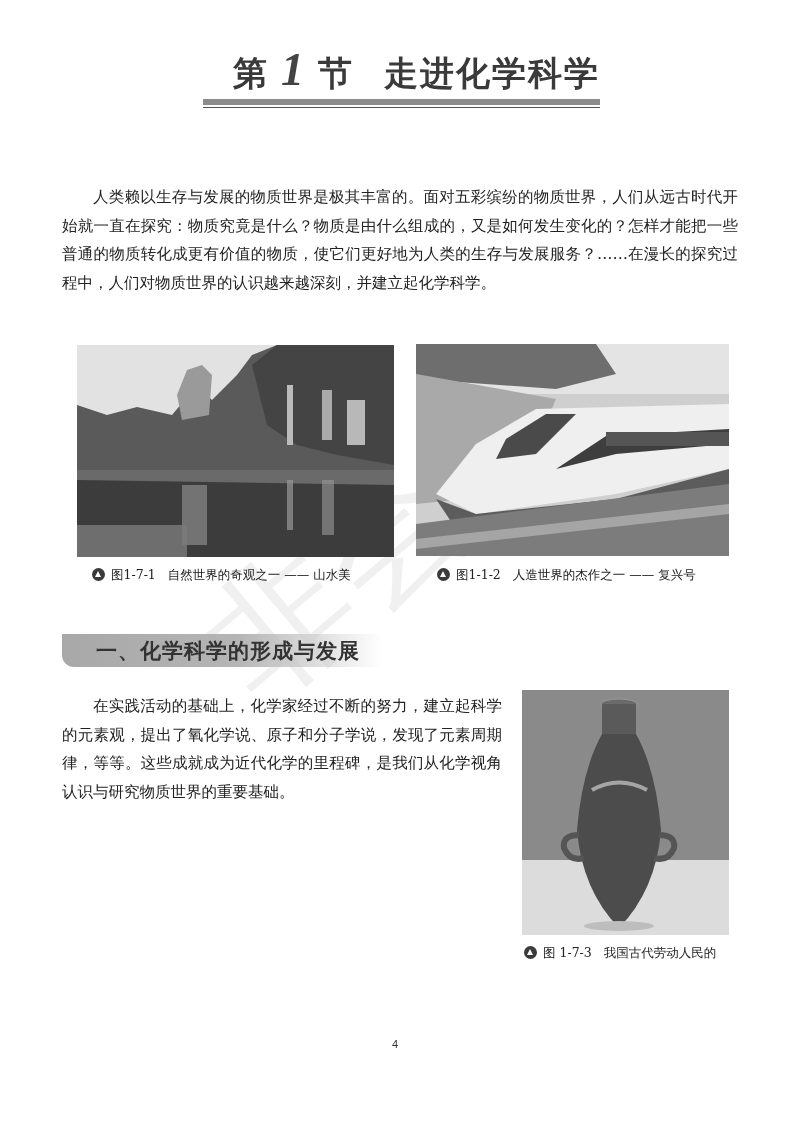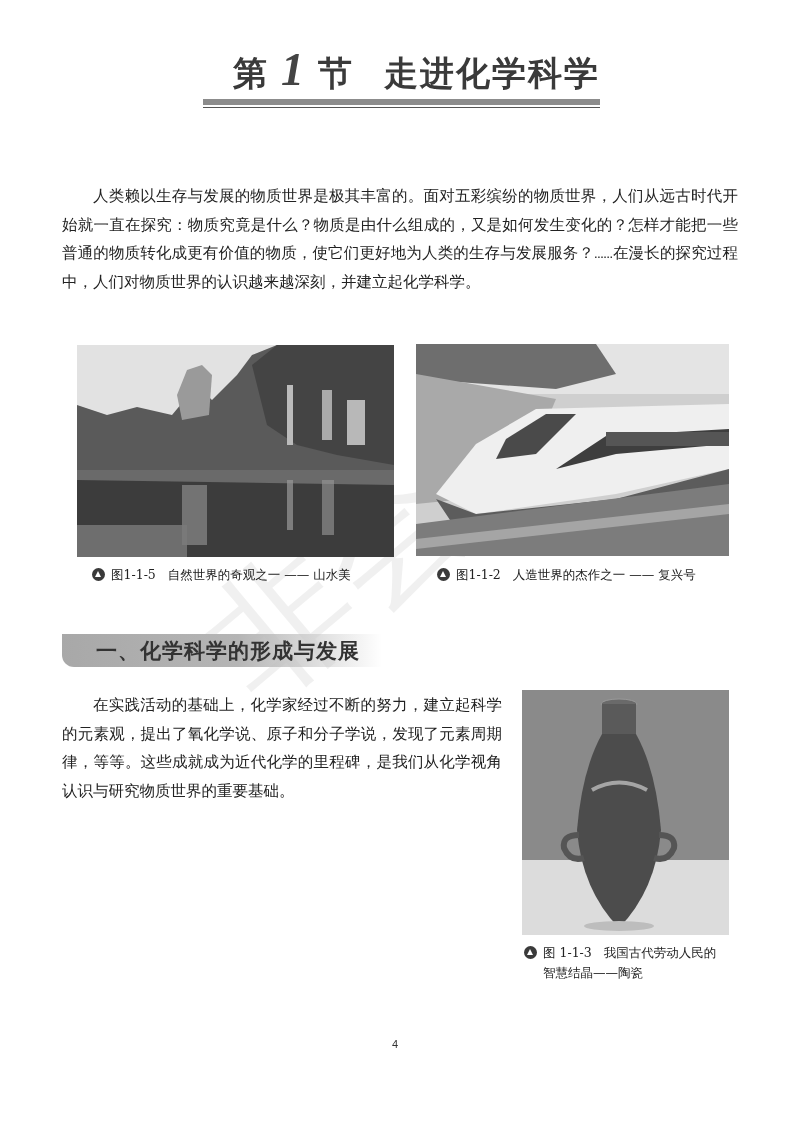--- a/index.html
+++ b/index.html
@@ -24,21 +24,20 @@
       position: absolute; left: 203px; top: 99px; width: 397px; height: 6px;
       background: #8c8c8c;
     }
     .title-rule-thin {
       position: absolute; left: 203px; top: 107px; width: 397px; height: 1px;
       background: #555;
     }
     .para {
       position: absolute; font-size: 15.5px; line-height: 28.5px; text-align: justify;
       color: #222;
-      font-family: Liberation Mono, monospace;
     }
     .intro { left: 62px; top: 183px; width: 676px; }
     .indent { text-indent: 2em; margin: 0; }
     .photo {
       position: absolute; overflow: hidden; background: #777;
     }
     .photo-landscape { left: 77px; top: 345px; width: 317px; height: 212px; }
     .photo-train { left: 416px; top: 344px; width: 313px; height: 212px; }
     .photo-vase { left: 522px; top: 690px; width: 207px; height: 245px; }
     .caption {
@@ -109,21 +108,21 @@
     <rect x="270" y="55" width="18" height="45" fill="#b8b8b8"></rect>
     <rect x="0" y="125" width="317" height="87" fill="#3c3c3c"></rect>
     <polygon points="0,125 317,125 317,140 0,135" fill="#6a6a6a"></polygon>
     <rect x="105" y="140" width="25" height="60" fill="#8a8a8a" opacity="0.7"></rect>
     <rect x="210" y="135" width="6" height="50" fill="#999" opacity="0.7"></rect>
     <rect x="245" y="135" width="12" height="55" fill="#999" opacity="0.6"></rect>
     <rect x="0" y="180" width="110" height="32" fill="#7a7a7a" opacity="0.8"></rect>
   </svg>
 </div>
 <div class="caption cap1">
-  <span class="cap-icon"></span><span class="cap-num">图1-1-5</span><span>自然世界的奇观之一 —— 山水美</span>
+  <span class="cap-icon"></span><span class="cap-num">图1-7-1</span><span>自然世界的奇观之一 —— 山水美</span>
 </div>
 
 <div class="photo photo-train">
   <svg width="313" height="212" viewBox="0 0 313 212">
     <rect width="313" height="212" fill="#cfcfcf"></rect>
     <rect x="0" y="0" width="313" height="50" fill="#e4e4e4"></rect>
     <polygon points="0,0 180,0 200,30 140,45 0,35" fill="#6e6e6e"></polygon>
     <polygon points="0,30 140,55 100,150 0,160" fill="#a9a9a9"></polygon>
     <polygon points="20,150 60,100 120,65 313,60 313,125 200,150 60,170" fill="#efefef"></polygon>
     <polygon points="90,95 130,70 160,70 120,110 80,115" fill="#4a4a4a"></polygon>
@@ -152,17 +151,16 @@
     <ellipse cx="97" cy="14" rx="18" ry="5" fill="#6a6a6a" stroke="#9a9a9a" stroke-width="1"></ellipse>
     <rect x="80" y="14" width="34" height="30" fill="#5a5a5a"></rect>
     <path d="M 80 44 Q 60 80 55 140 Q 60 200 97 238 Q 134 200 139 140 Q 134 80 114 44 Z" fill="#4c4c4c"></path>
     <path d="M 70 100 Q 97 85 125 100" stroke="#a5a5a5" stroke-width="4" fill="none"></path>
     <path d="M 57 145 Q 40 145 42 158 Q 48 172 62 168" stroke="#555" stroke-width="6" fill="none"></path>
     <path d="M 137 145 Q 154 145 152 158 Q 146 172 132 168" stroke="#555" stroke-width="6" fill="none"></path>
     <ellipse cx="97" cy="236" rx="35" ry="5" fill="#bdbdbd"></ellipse>
   </svg>
 </div>
 <div class="caption cap3">
-  <span class="cap-icon"></span><span class="cap-num">图 1-1-3</span><span>我国古代劳动人民的</span>
-  <span class="line2">智慧结晶——陶瓷</span>
+  <span class="cap-icon"></span><span class="cap-num">图 1-7-3</span><span>我国古代劳动人民的</span>
 </div>
 
 <div class="page-num">4</div>
 
 </body></html>

